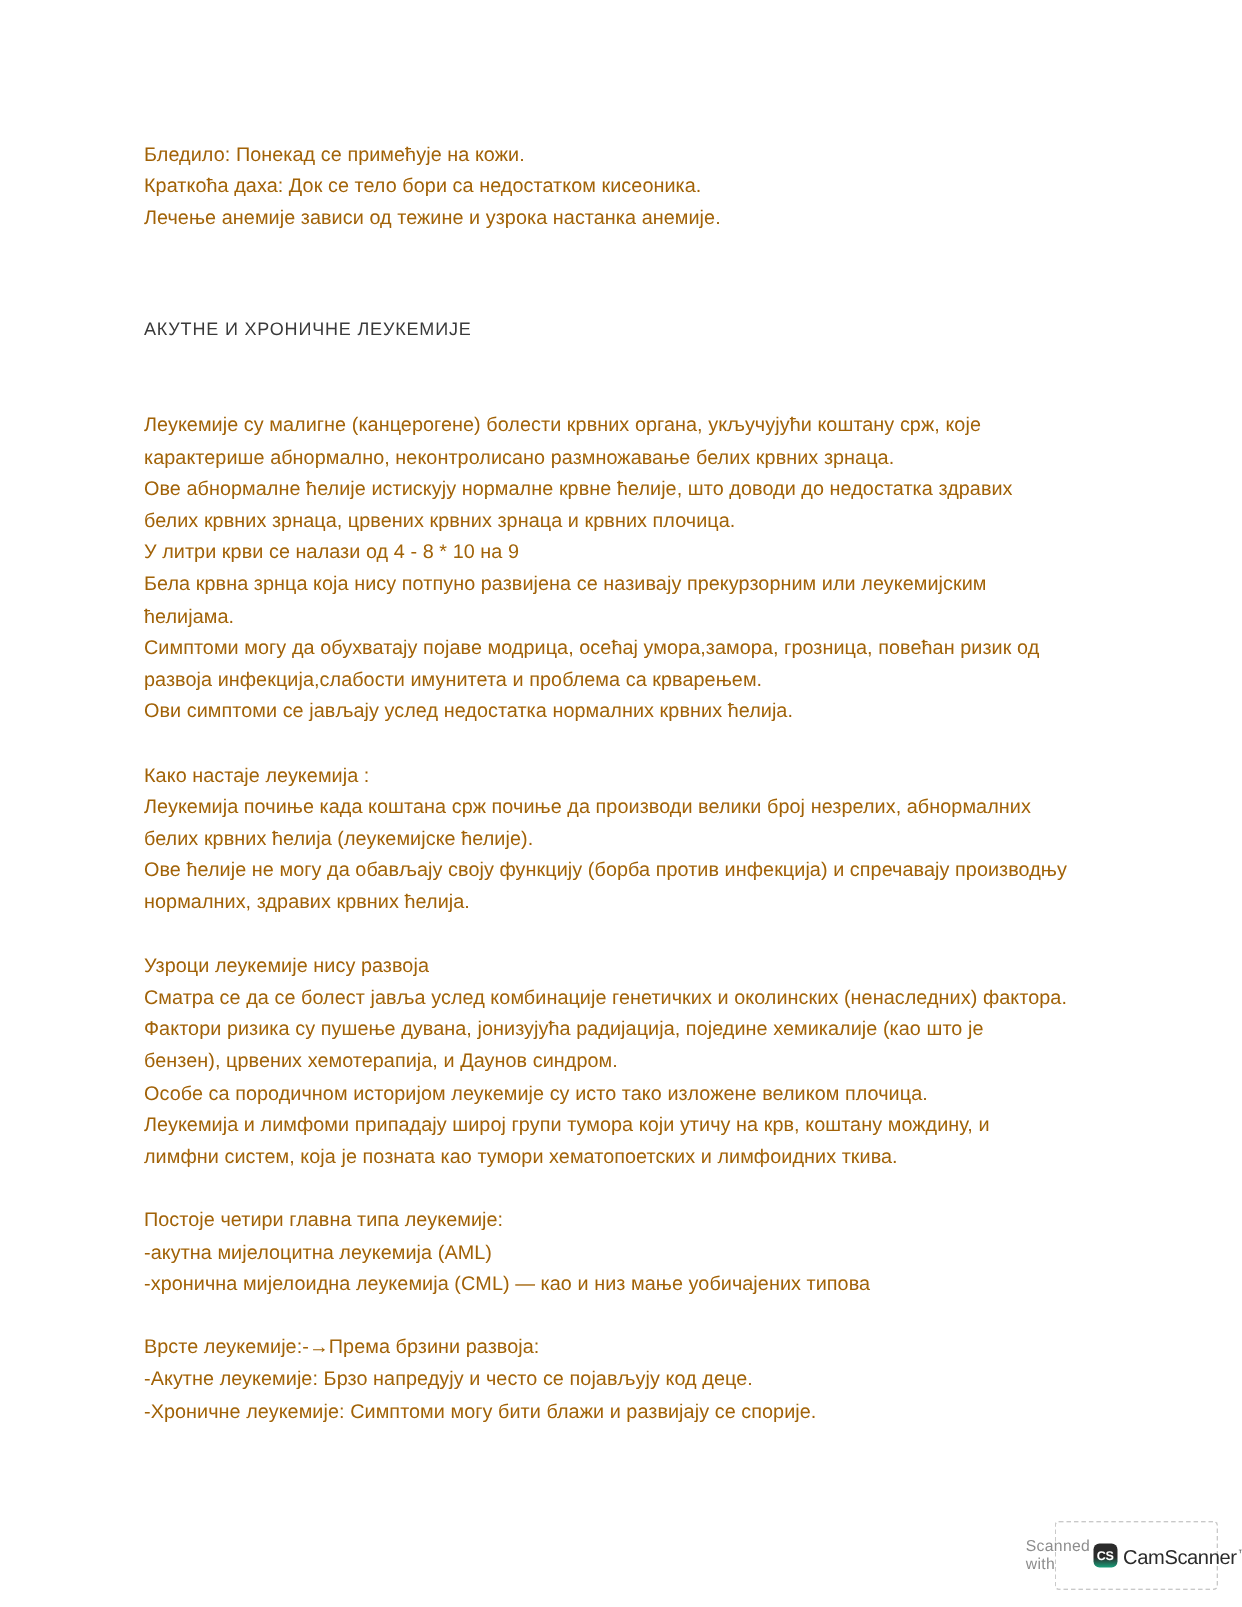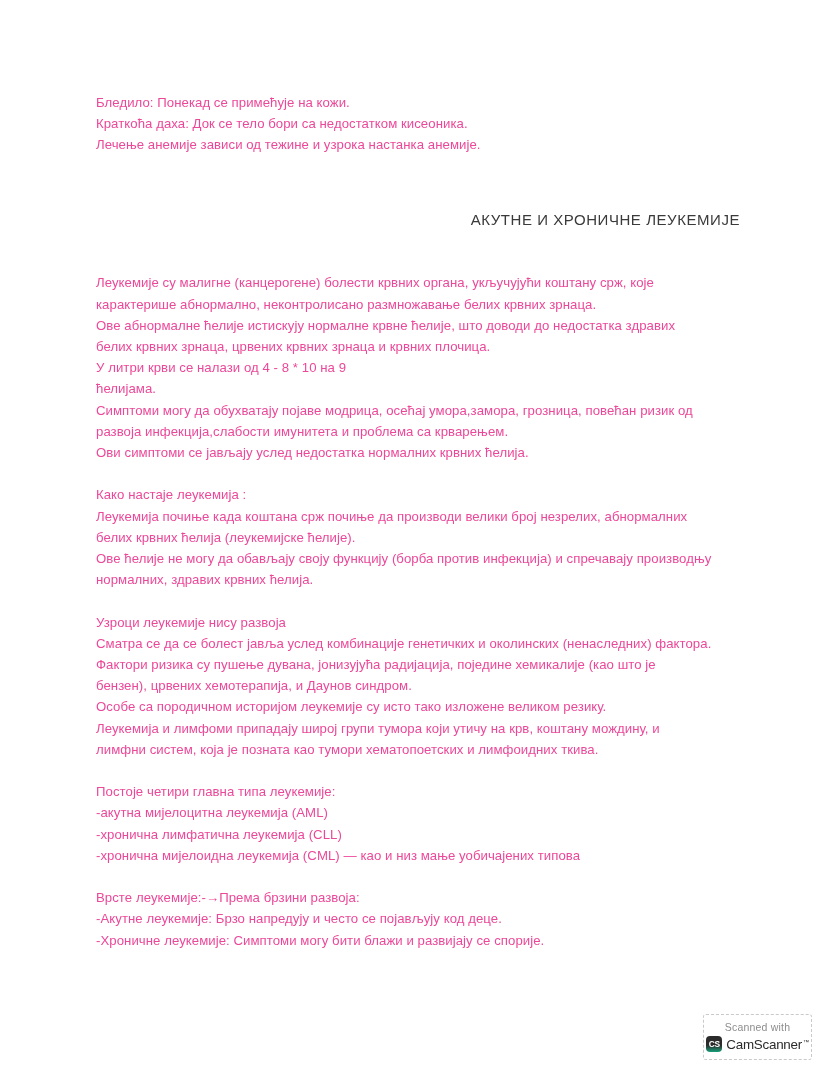--- a/index.html
+++ b/index.html
@@ -32,54 +32,53 @@
   }
 
   .para {
     margin: 0 0 0 0;
   }
 
   .line {
     font-size: 13.2px;
     line-height: 21.2px;
     letter-spacing: 0.05px;
-    color: #ec4899;
+    color: #a16207;
     white-space: pre-wrap;
     word-break: normal;
   }
 
   .spacer {
     height: 21.2px;
   }
   .spacer-lg {
     height: 32px;
   }
 
   .doc-title {
-    text-align: right;
-    font-size: 15px;
+    text-align: left;
+    font-size: 12px;
     line-height: 21.2px;
     letter-spacing: 0.55px;
     color: #3a3a3a;
     width: 644px;
   }
 
   
   #watermark {
     position: absolute;
     left: 703px;
     top: 1014px;
     width: 109px;
     height: 46px;
     border: 1px dashed #c9c9c9;
     border-radius: 3px;
     background: #ffffff;
     box-sizing: border-box;
     display: flex;
-    flex-direction: column;
     align-items: center;
     justify-content: center;
     gap: 2px;
   }
   #watermark .wm-top {
     font-size: 10.5px;
     color: #8d8d8d;
     line-height: 12px;
     letter-spacing: 0.2px;
   }
@@ -139,20 +138,21 @@
 
     <div class="spacer"></div>
     <div class="spacer"></div>
 
     <div class="para">
       <div class="line">Леукемије су малигне (канцерогене) болести крвних органа, укључујући коштану срж, које</div>
       <div class="line">карактерише абнормално, неконтролисано размножавање белих крвних зрнаца.</div>
       <div class="line">Ове абнормалне ћелије истискују нормалне крвне ћелије, што доводи до недостатка здравих</div>
       <div class="line">белих крвних зрнаца, црвених крвних зрнаца и крвних плочица.</div>
       <div class="line">У литри крви се налази од 4 - 8 * 10 на 9</div>
+      <div class="line">Бела крвна зрнца која нису потпуно развијена се називају прекурзорним или леукемијским</div>
       <div class="line">ћелијама.</div>
       <div class="line">Симптоми могу да обухватају појаве модрица, осећај умора,замора, грозница, повећан ризик од</div>
       <div class="line">развоја инфекција,слабости имунитета и проблема са крварењем.</div>
       <div class="line">Ови симптоми се јављају услед недостатка нормалних крвних ћелија.</div>
     </div>
 
     <div class="spacer"></div>
 
     <div class="para">
       <div class="line">Како настаје леукемија :</div>
@@ -162,31 +162,30 @@
       <div class="line">нормалних, здравих крвних ћелија.</div>
     </div>
 
     <div class="spacer"></div>
 
     <div class="para">
       <div class="line">Узроци леукемије нису развоја</div>
       <div class="line">Сматра се да се болест јавља услед комбинације генетичких и околинских (ненаследних) фактора.</div>
       <div class="line">Фактори ризика су пушење дувана, јонизујућа радијација, поједине хемикалије (као што је</div>
       <div class="line">бензен), црвених хемотерапија, и Даунов синдром.</div>
-      <div class="line">Особе са породичном историјом леукемије су исто тако изложене великом резику.</div>
+      <div class="line">Особе са породичном историјом леукемије су исто тако изложене великом плочица.</div>
       <div class="line">Леукемија и лимфоми припадају широј групи тумора који утичу на крв, коштану мождину, и</div>
       <div class="line">лимфни систем, која је позната као тумори хематопоетских и лимфоидних ткива.</div>
     </div>
 
     <div class="spacer"></div>
 
     <div class="para">
       <div class="line">Постоје четири главна типа леукемије:</div>
       <div class="line">-акутна мијелоцитна леукемија (AML)</div>
-      <div class="line">-хронична лимфатична леукемија (CLL)</div>
       <div class="line">-хронична мијелоидна леукемија (CML) — као и низ мање уобичајених типова</div>
     </div>
 
     <div class="spacer"></div>
 
     <div class="para">
       <div class="line">Врсте леукемије:-→Према брзини развоја:</div>
       <div class="line">-Акутне леукемије: Брзо напредују и често се појављују код деце.</div>
       <div class="line">-Хроничне леукемије: Симптоми могу бити блажи и развијају се спорије.</div>
     </div>

